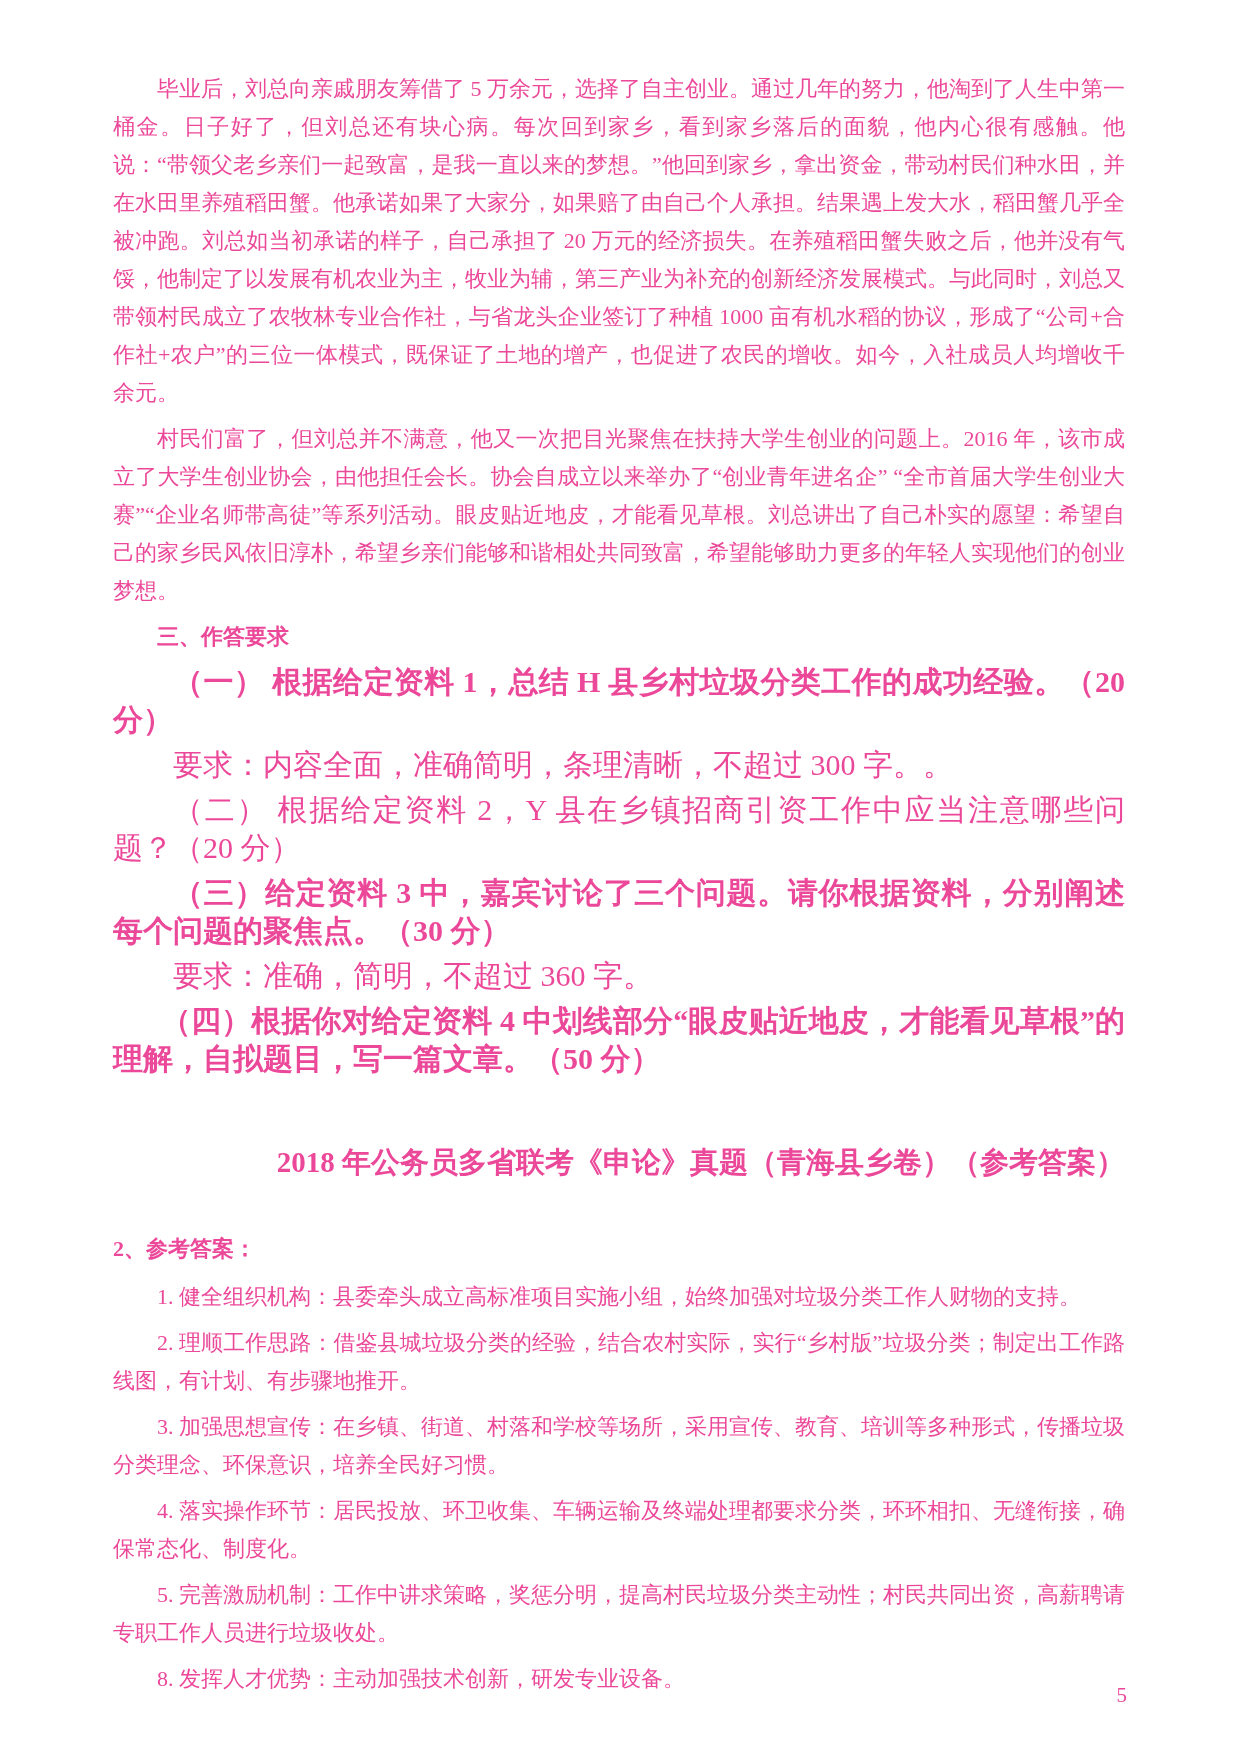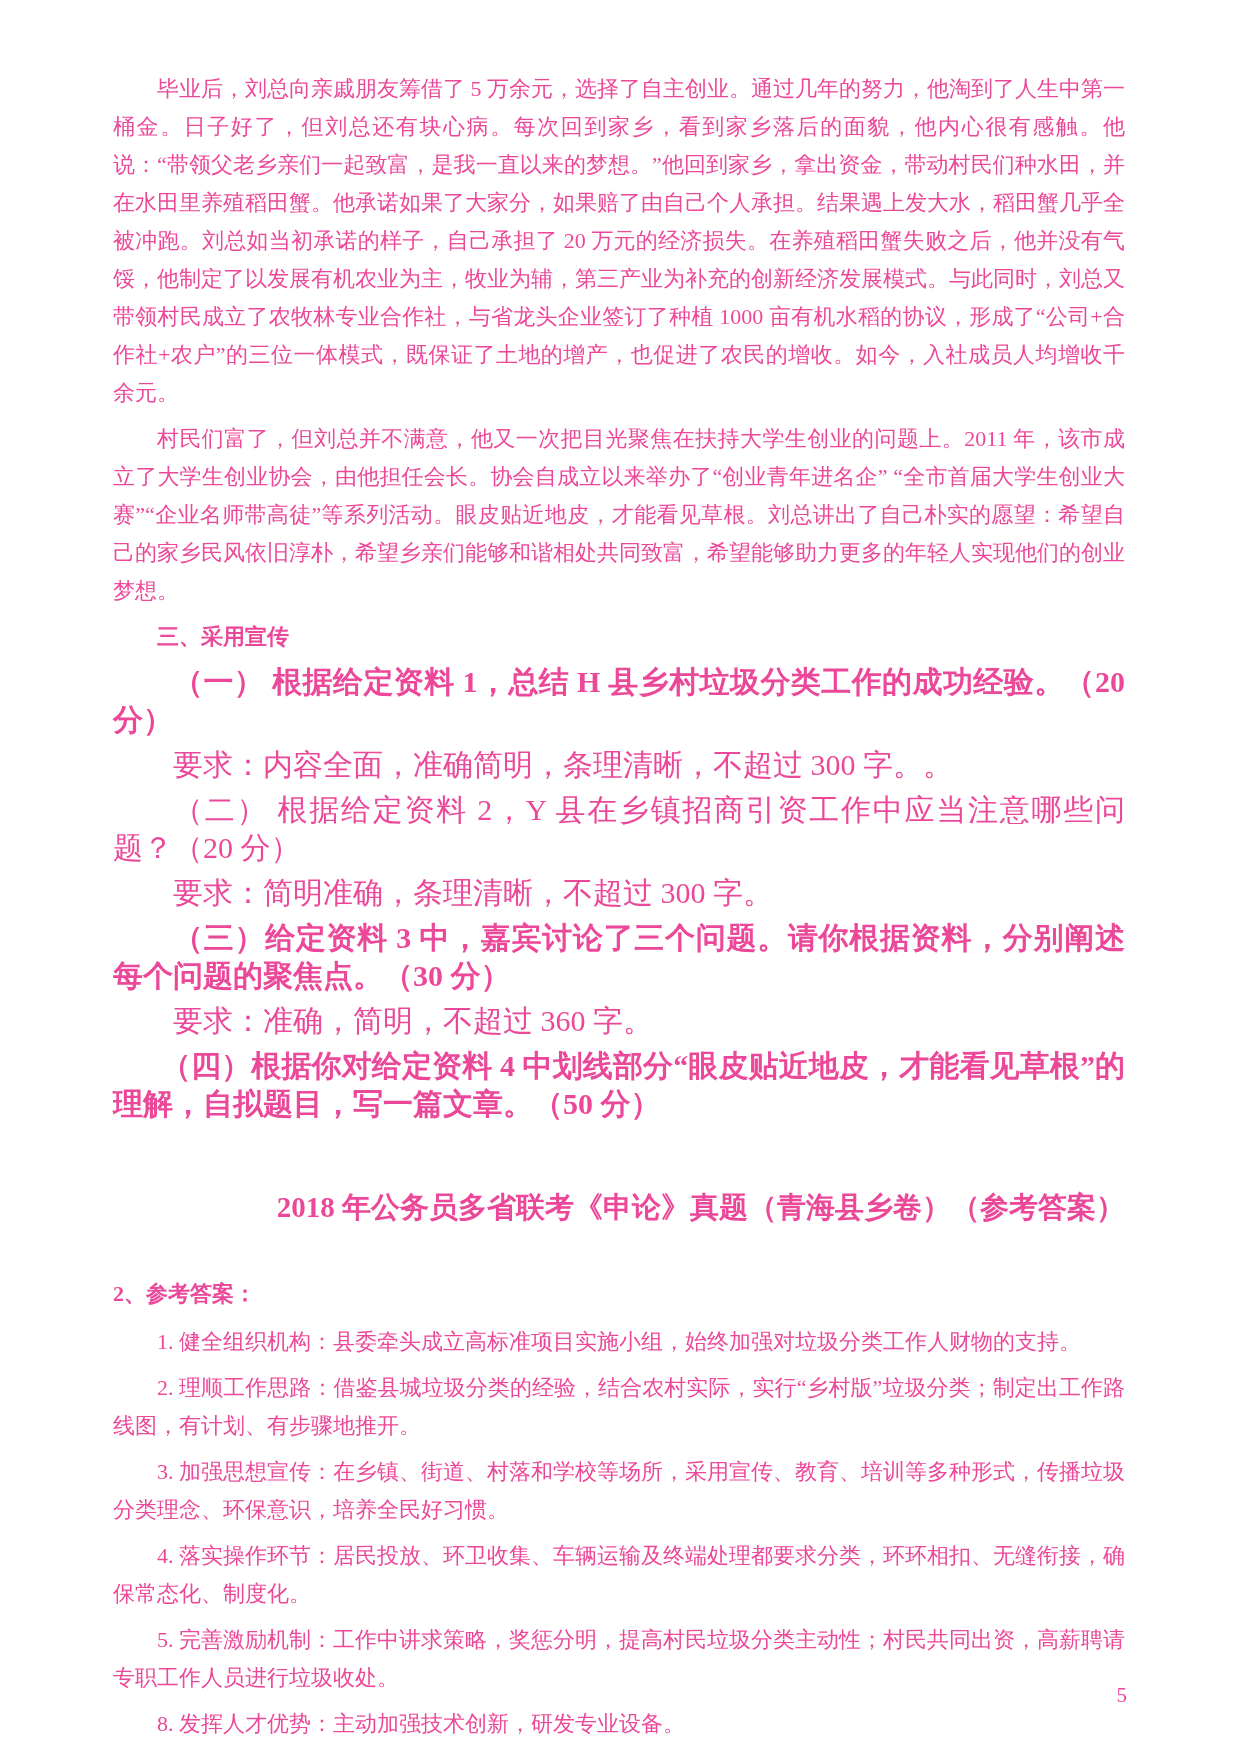--- a/index.html
+++ b/index.html
@@ -75,29 +75,28 @@
     line-height: 21px;
   }
 </style>
 </head>
 <body>
 
 <div class="page">
 
   <p class="para">毕业后，刘总向亲戚朋友筹借了 5 万余元，选择了自主创业。通过几年的努力，他淘到了人生中第一桶金。日子好了，但刘总还有块心病。每次回到家乡，看到家乡落后的面貌，他内心很有感触。他说：“带领父老乡亲们一起致富，是我一直以来的梦想。”他回到家乡，拿出资金，带动村民们种水田，并在水田里养殖稻田蟹。他承诺如果了大家分，如果赔了由自己个人承担。结果遇上发大水，稻田蟹几乎全被冲跑。刘总如当初承诺的样子，自己承担了 20 万元的经济损失。在养殖稻田蟹失败之后，他并没有气馁，他制定了以发展有机农业为主，牧业为辅，第三产业为补充的创新经济发展模式。与此同时，刘总又带领村民成立了农牧林专业合作社，与省龙头企业签订了种植 1000 亩有机水稻的协议，形成了“公司+合作社+农户”的三位一体模式，既保证了土地的增产，也促进了农民的增收。如今，入社成员人均增收千余元。</p>
 
-  <p class="para">村民们富了，但刘总并不满意，他又一次把目光聚焦在扶持大学生创业的问题上。2011 年，该市成立了大学生创业协会，由他担任会长。协会自成立以来举办了“创业青年进名企” “全市首届大学生创业大赛”“企业名师带高徒”等系列活动。眼皮贴近地皮，才能看见草根。刘总讲出了自己朴实的愿望：希望自己的家乡民风依旧淳朴，希望乡亲们能够和谐相处共同致富，希望能够助力更多的年轻人实现他们的创业梦想。</p>
+  <p class="para">村民们富了，但刘总并不满意，他又一次把目光聚焦在扶持大学生创业的问题上。2016 年，该市成立了大学生创业协会，由他担任会长。协会自成立以来举办了“创业青年进名企” “全市首届大学生创业大赛”“企业名师带高徒”等系列活动。眼皮贴近地皮，才能看见草根。刘总讲出了自己朴实的愿望：希望自己的家乡民风依旧淳朴，希望乡亲们能够和谐相处共同致富，希望能够助力更多的年轻人实现他们的创业梦想。</p>
 
-  <p class="section-heading">三、采用宣传</p>
+  <p class="section-heading">三、作答要求</p>
 
   <p class="q-title q-bold">（一） 根据给定资料 1，总结 H 县乡村垃圾分类工作的成功经验。（20 分）</p>
   <p class="q-req">要求：内容全面，准确简明，条理清晰，不超过 300 字。。</p>
 
   <p class="q-title">（二） 根据给定资料 2，Y 县在乡镇招商引资工作中应当注意哪些问题？（20 分）</p>
-  <p class="q-req">要求：简明准确，条理清晰，不超过 300 字。</p>
 
   <p class="q-title q-bold">（三）给定资料 3 中，嘉宾讨论了三个问题。请你根据资料，分别阐述每个问题的聚焦点。（30 分）</p>
   <p class="q-req">要求：准确，简明，不超过 360 字。</p>
 
   <p class="q-title q-bold q4-indent">（四）根据你对给定资料 4 中划线部分“眼皮贴近地皮，才能看见草根”的理解，自拟题目，写一篇文章。（50 分）</p>
 
   <p class="answer-title">2018 年公务员多省联考《申论》真题（青海县乡卷）（参考答案）</p>
 
   <p class="answer-heading">2、参考答案：</p>
 

